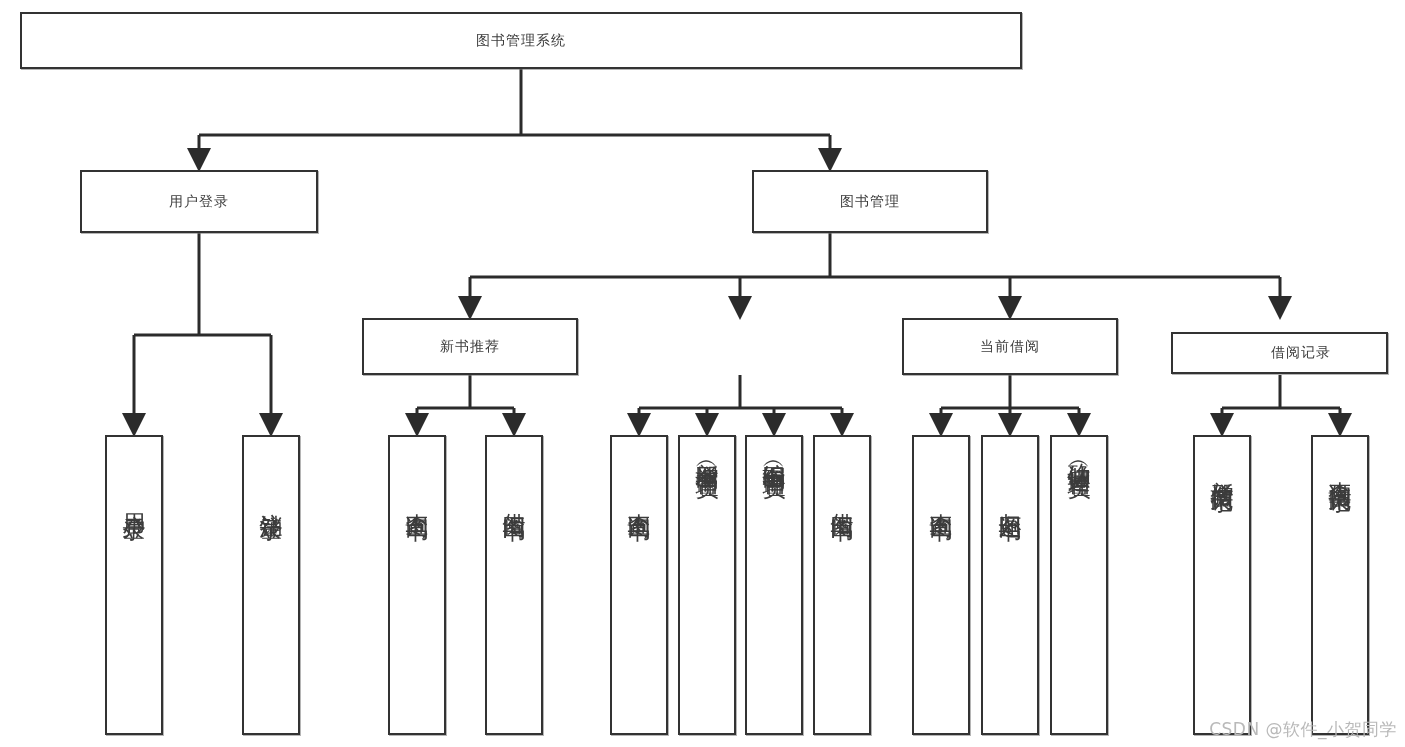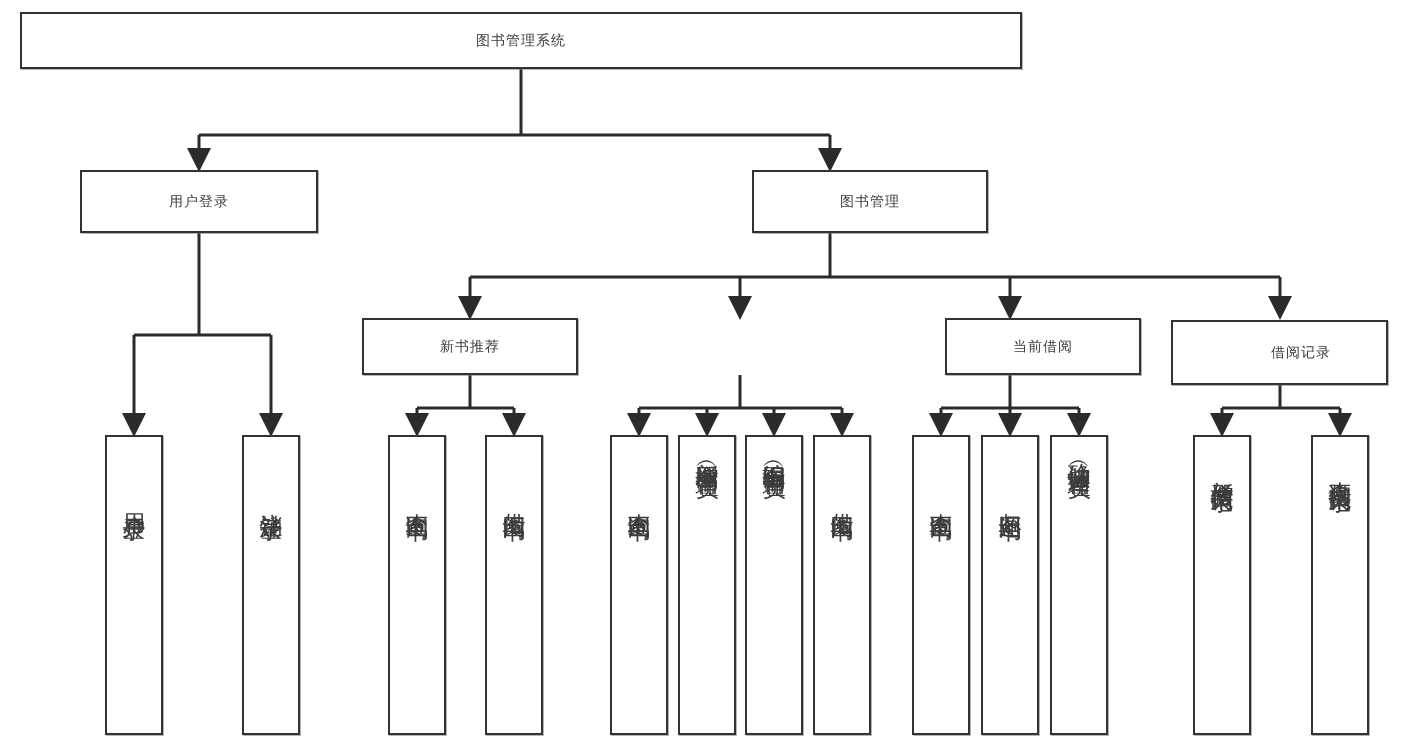--- a/index.html
+++ b/index.html
@@ -130,24 +130,24 @@
   <div class="node horizontal" style="left:80px; top:170px; width:238px; height:63px;">
     <span class="node-label">用户登录</span>
   </div>
   <div class="node horizontal" style="left:712px; top:170px; width:236px; height:63px;margin-left:40px;">
     <span class="node-label">图书管理</span>
   </div>
 
   <div class="node horizontal" style="left:362px; top:318px; width:216px; height:57px;">
     <span class="node-label">新书推荐</span>
   </div>
-  <div class="node horizontal" style="left:902px; top:318px; width:196px; height:57px;margin-left:43px;">
+  <div class="node horizontal" style="left:902px; top:318px; width:216px; height:57px;">
     <span class="node-label">当前借阅</span>
   </div>
-  <div class="node horizontal" style="left:1171px; top:320px; width:217px; height:65px;padding-left:43px;">
+  <div class="node horizontal" style="left:1171px; top:332px; width:217px; height:42px;padding-left:43px;">
     <span class="node-label">借阅记录</span>
   </div>
 
   <div class="node vertical" style="left:105px; top:435px; width:58px; height:300px; padding-top:58px;">
     <span class="node-label">用户登录</span>
   </div>
   <div class="node vertical" style="left:242px; top:435px; width:58px; height:300px; padding-top:58px;">
     <span class="node-label">注销登录</span>
   </div>
 
@@ -181,14 +181,15 @@
     <span class="node-label">确认归还（管理员）</span>
   </div>
 
   <div class="node vertical" style="left:1193px; top:435px; width:58px; height:300px; padding-top:26px;">
     <span class="node-label">新增借阅记录</span>
   </div>
   <div class="node vertical" style="left:1311px; top:435px; width:58px; height:300px; padding-top:26px;">
     <span class="node-label">查询借阅记录</span>
   </div>
 
+  <div id="watermark">CSDN @软件_小贺同学</div>
 
 </div>
 
 </body></html>

